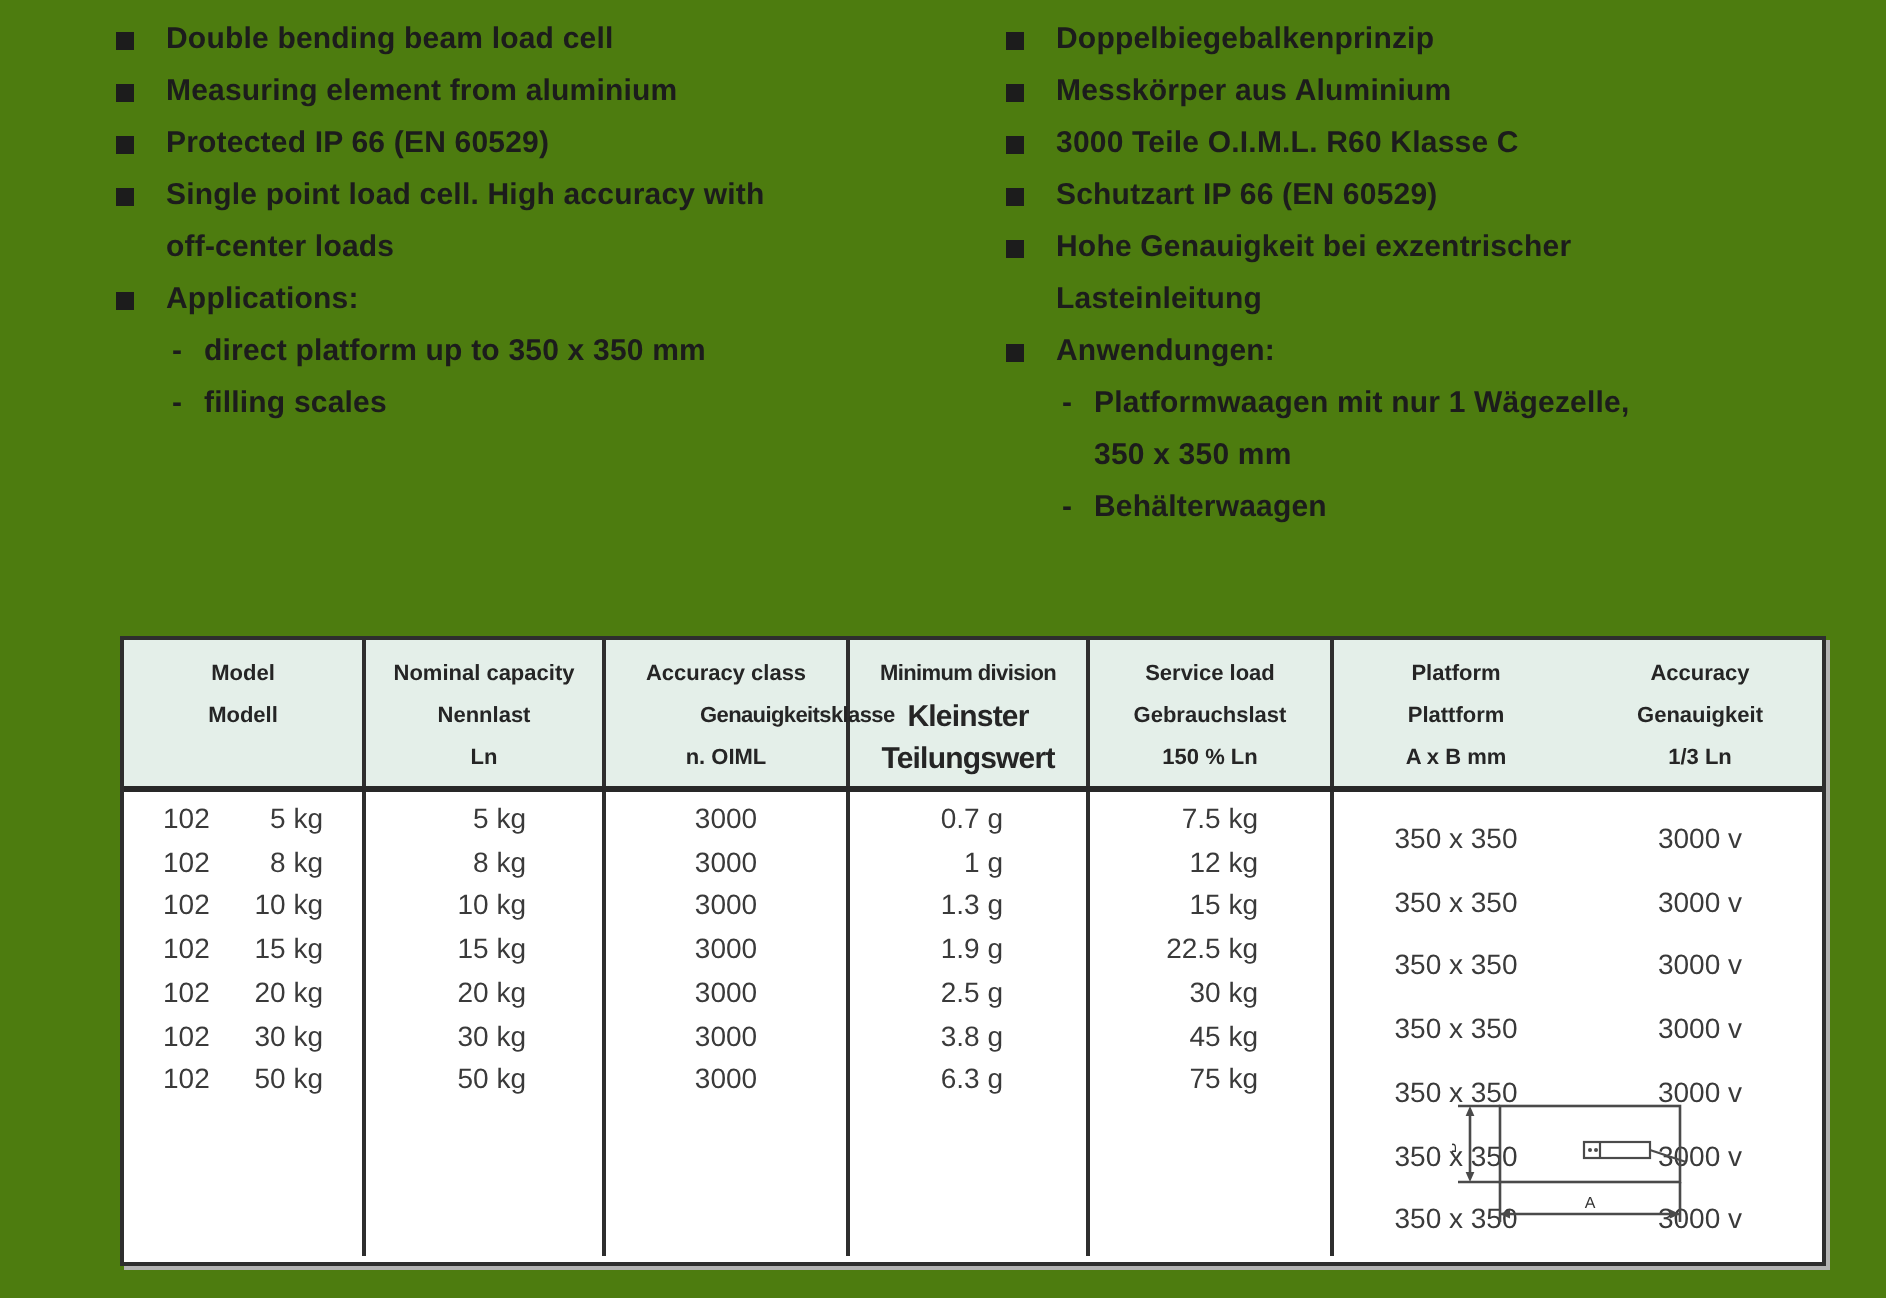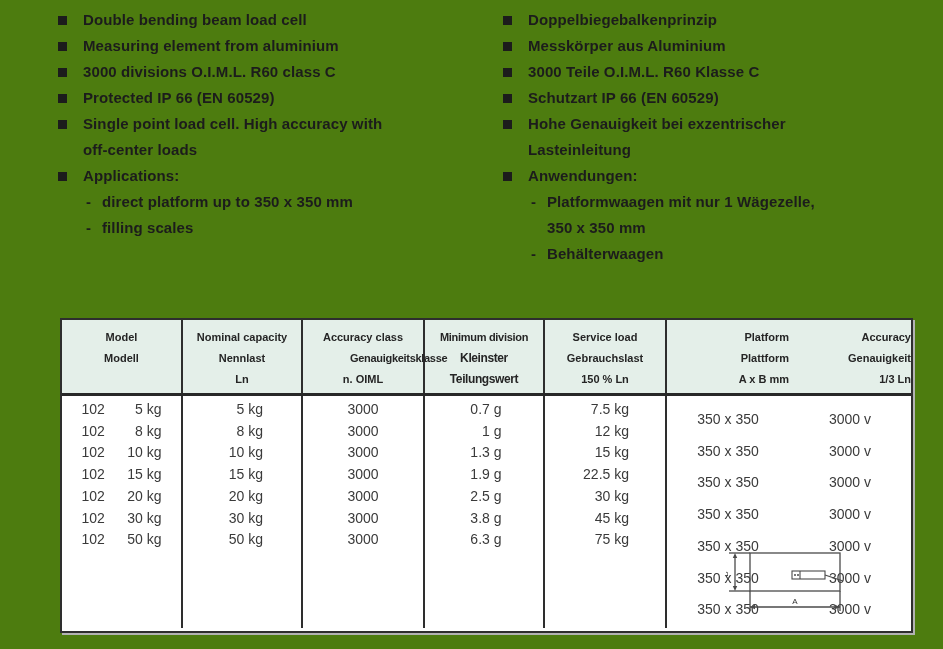--- a/index.html
+++ b/index.html
@@ -35,23 +35,23 @@
   }
   .thead {
     display:grid; grid-template-columns:121px 120px 122px 120px 122px 1fr;
     height:76px; background:#e4efe9; border-bottom:3px solid #282828;
   }
   .h-cell {
     border-right:2px solid #2e2e2e; text-align:center; padding-top:7px;
     font-weight:bold; font-size:11px; line-height:21px; color:#252525;
   }
   .h-cell.last { border-right:none; display:flex; padding-top:0; }
-  .h-half { flex:1; padding-top:7px;text-align:right; }
+  .h-half { flex:1; padding-top:7px; }
   .h-condensed .h-en { letter-spacing:-0.3px; }
-  .h-condensed .h-de { font-size:12px; letter-spacing:-0.4px; }
+  .h-condensed .h-de { font-size:15px; letter-spacing:-0.4px; }
   .tbody {
     display:grid; grid-template-columns:121px 120px 122px 120px 122px 1fr;
     height:232px;
   }
   .bcol {
     border-right:2px solid #2e2e2e; padding-top:3px; text-align:center;
     font-size:14px; line-height:21.7px; color:#3a3a3a;
   }
   .bcol.last { border-right:none; position:relative; }
   .line { display:block; }
@@ -74,26 +74,20 @@
     <li class="bullet-row">
       <span class="bullet-icon"></span>
       <span class="bullet-text">
         <span class="bline">Double bending beam load cell</span>
       </span>
     </li>
     <li class="bullet-row">
       <span class="bullet-icon"></span>
       <span class="bullet-text">
         <span class="bline">Measuring element from aluminium</span>
-      </span>
-    </li>
-    <li class="bullet-row">
-      <span class="bullet-icon"></span>
-      <span class="bullet-text">
-        <span class="bline">3000 divisions O.I.M.L. R60 class C</span>
       </span>
     </li>
     <li class="bullet-row">
       <span class="bullet-icon"></span>
       <span class="bullet-text">
         <span class="bline">Protected IP 66 (EN 60529)</span>
       </span>
     </li>
     <li class="bullet-row">
       <span class="bullet-icon"></span>

